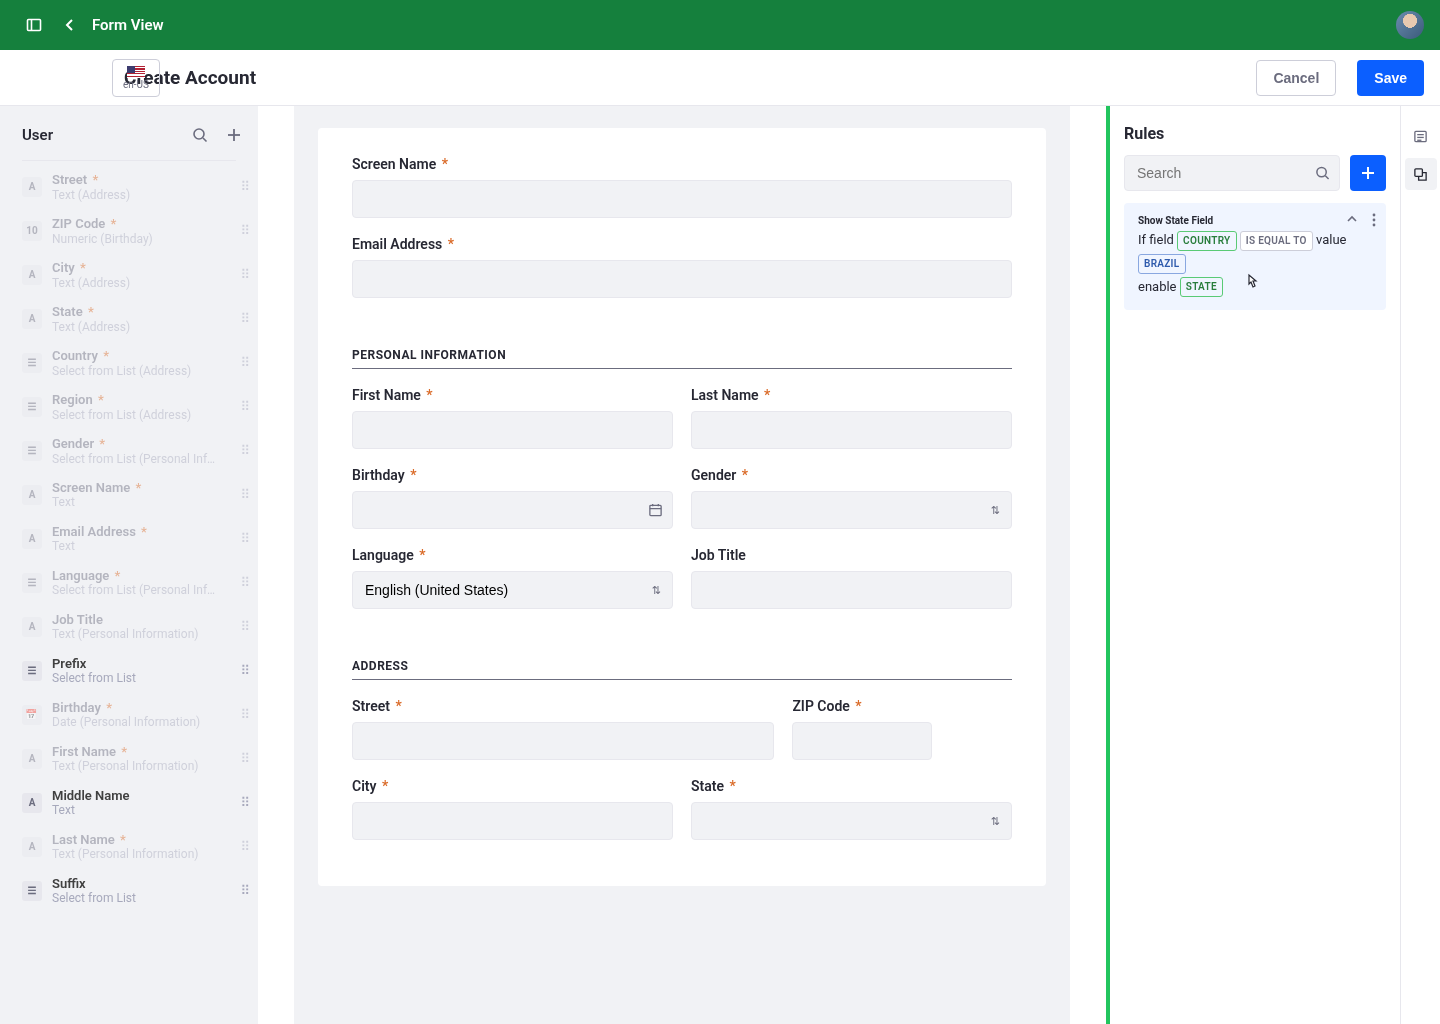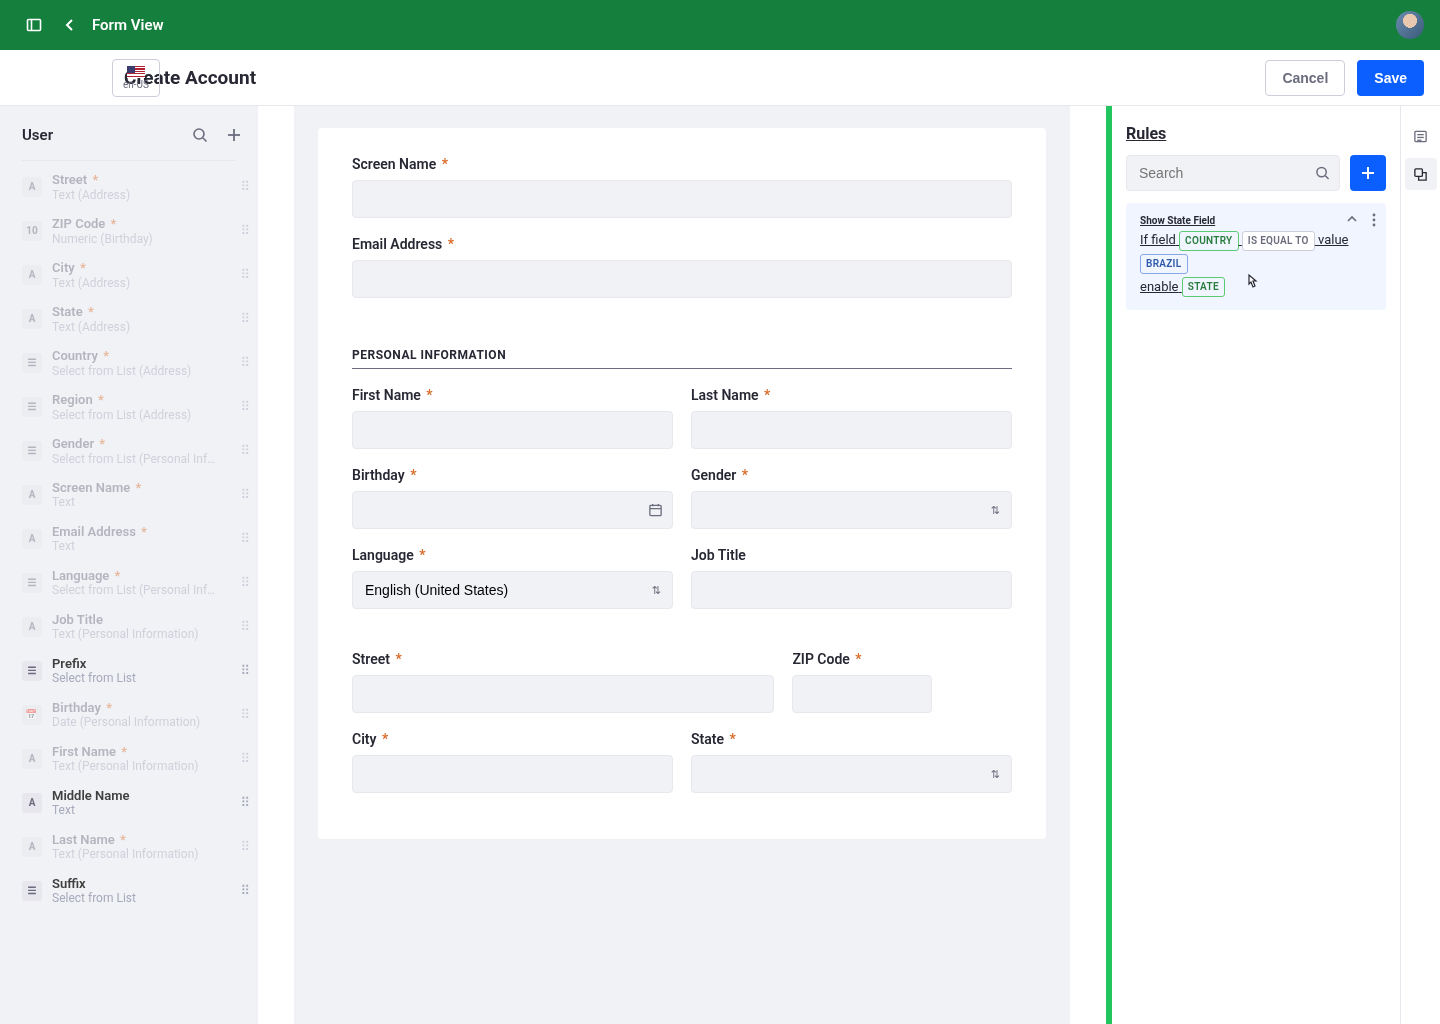--- a/index.html
+++ b/index.html
@@ -8,21 +8,21 @@
 .topbar { height: 50px; background: #15803d; color: #fff; display: flex; align-items: center; padding: 0 16px; }
 .topbar .icon-btn { width: 36px; height: 36px; display: flex; align-items: center; justify-content: center; cursor: pointer; }
 .topbar .title { font-weight: 600; font-size: 15px; margin-left: 4px; }
 .topbar .avatar { width: 28px; height: 28px; border-radius: 50%; background: linear-gradient(135deg,#d28b6b,#8b6f5b); margin-left: auto; background-size:cover; background-position:center; }
 
 .subheader { height: 56px; border-bottom: 1px solid #e7e7ed; display: flex; align-items: center; padding: 0 16px 0 96px; }
 .locale-chip { width: 48px; height: 38px; border: 1px solid #cdced9; border-radius: 4px; display:flex; flex-direction:column; align-items:center; justify-content:center; font-size:10px; color:#6b6c7e; position:absolute; left:112px; }
 .locale-chip .flag { width:18px; height:12px; background: linear-gradient(to bottom, #b22234 0 10%, #fff 10% 20%, #b22234 20% 30%, #fff 30% 40%, #b22234 40% 50%, #fff 50% 60%, #b22234 60% 70%, #fff 70% 80%, #b22234 80% 90%, #fff 90% 100%); position:relative; margin-bottom:1px;}
 .locale-chip .flag::before { content:""; position:absolute; top:0; left:0; width:8px; height:7px; background:#3c3b6e; }
 .subheader .page-title { font-weight:700; font-size:19px; margin-left:28px; }
-.subheader .actions { margin-left:auto; display:flex; gap:12px; }
+.subheader .actions { margin-left:auto; display:flex; gap:21px; }
 .btn { height:36px; padding:0 16px; border-radius:4px; font-size:14px; font-weight:600; cursor:pointer; border:1px solid transparent; display:inline-flex; align-items:center; }
 .btn-secondary { background:#fff; border-color:#cdced9; color:#6b6c7e; }
 .btn-primary { background:#0b5fff; color:#fff; }
 
 .workspace { display:flex; height: calc(100vh - 106px); gap: 36px; }
 
 .sidebar { width:258px; background:#f1f2f5; display:flex; flex-direction:column; }
 .sidebar-hdr { padding:20px 16px 8px 22px; display:flex; align-items:center; }
 .sidebar-hdr .label { font-size:15px; font-weight:600; }
 .sidebar-hdr .tools { margin-left:auto; display:flex; gap:18px; color:#6b6c7e; }
@@ -50,21 +50,21 @@
 .flabel { font-size:14px; font-weight:600; margin-bottom:8px; }
 .input, .select { height:38px; background:#f1f2f5; border:1px solid #e7e7ed; border-radius:4px; padding:0 12px; font-size:14px; width:100%; }
 .input.full { width:100%; }
 .select-wrap { position:relative; }
 .select-caret { position:absolute; right:12px; top:50%; transform:translateY(-50%); font-size:11px; color:#6b6c7e; }
 .date-wrap { position:relative; }
 .date-icon { position:absolute; right:10px; top:50%; transform:translateY(-50%); color:#6b6c7e; }
 .spacer { height:24px; }
 
 .right-rail { display:flex; }
-.rules { width:294px; border-left:6px solid #22c55e; padding:18px 14px;text-decoration:underline; }
+.rules { width:294px; border-left:4px solid #22c55e; padding:18px 14px; }
 .rules-hdr { font-size:16px; font-weight:700; margin-bottom:12px; }
 .rules-tools { display:flex; gap:10px; margin-bottom:12px; }
 .search-box { flex:1; position:relative; }
 .search-box input { width:100%; height:36px; background:#f1f2f5; border:1px solid #e7e7ed; border-radius:4px; padding:0 34px 0 12px; font-size:14px; }
 .search-box .sicon { position:absolute; right:10px; top:50%; transform:translateY(-50%); color:#6b6c7e; }
 .add-btn { width:36px; height:36px; border-radius:4px; background:#0b5fff; color:#fff; display:flex; align-items:center; justify-content:center; cursor:pointer; font-size:20px; }
 .rule-card { background:#f0f5ff; border-radius:4px; padding:12px 14px; position:relative; }
 .rule-card .rtitle { font-size:10px; font-weight:700; margin-bottom:2px; }
 .rule-card .ractions { position:absolute; top:10px; right:10px; display:flex; gap:14px; color:#6b6c7e; }
 .rule-expr { font-size:13px; line-height:1.8; color:#272833; }
@@ -329,20 +329,21 @@
             <span class="select-caret">⇅</span>
           </div>
         </div>
         <div class="form-col">
           <label class="flabel"><span>Job Title</span></label>
           <input class="input" style="">
         </div>
       </div>
       <div class="spacer"></div>
 
+      <div class="section-h">ADDRESS</div>
       <div class="form-row">
         <div class="form-col lg">
           <label class="flabel"><span>Street</span> <span class="req">*</span></label>
           <input class="input" style="">
         </div>
         <div class="form-col sm">
           <label class="flabel"><span>ZIP Code</span> <span class="req">*</span></label>
           <input class="input" style="">
         </div>
       </div>

